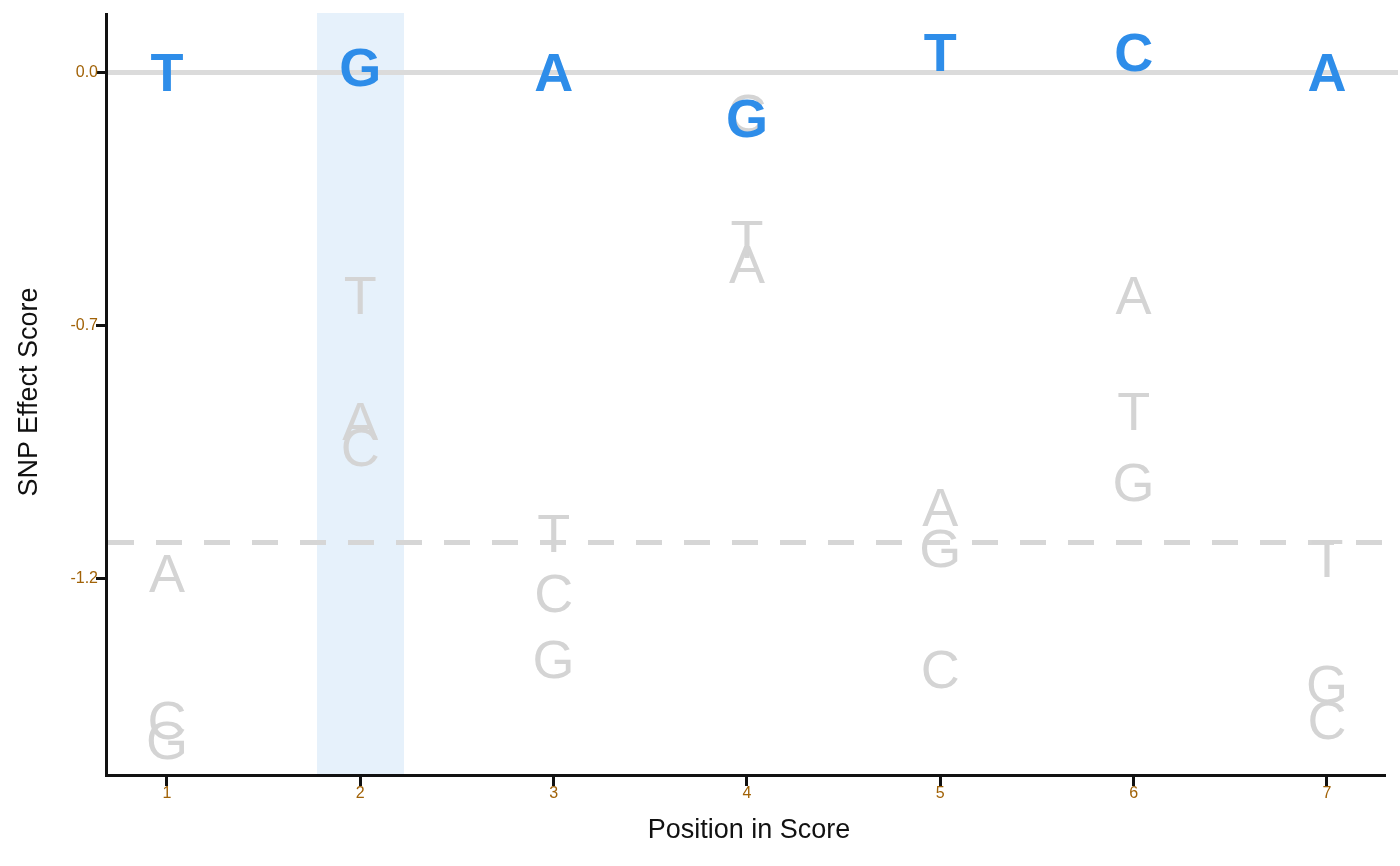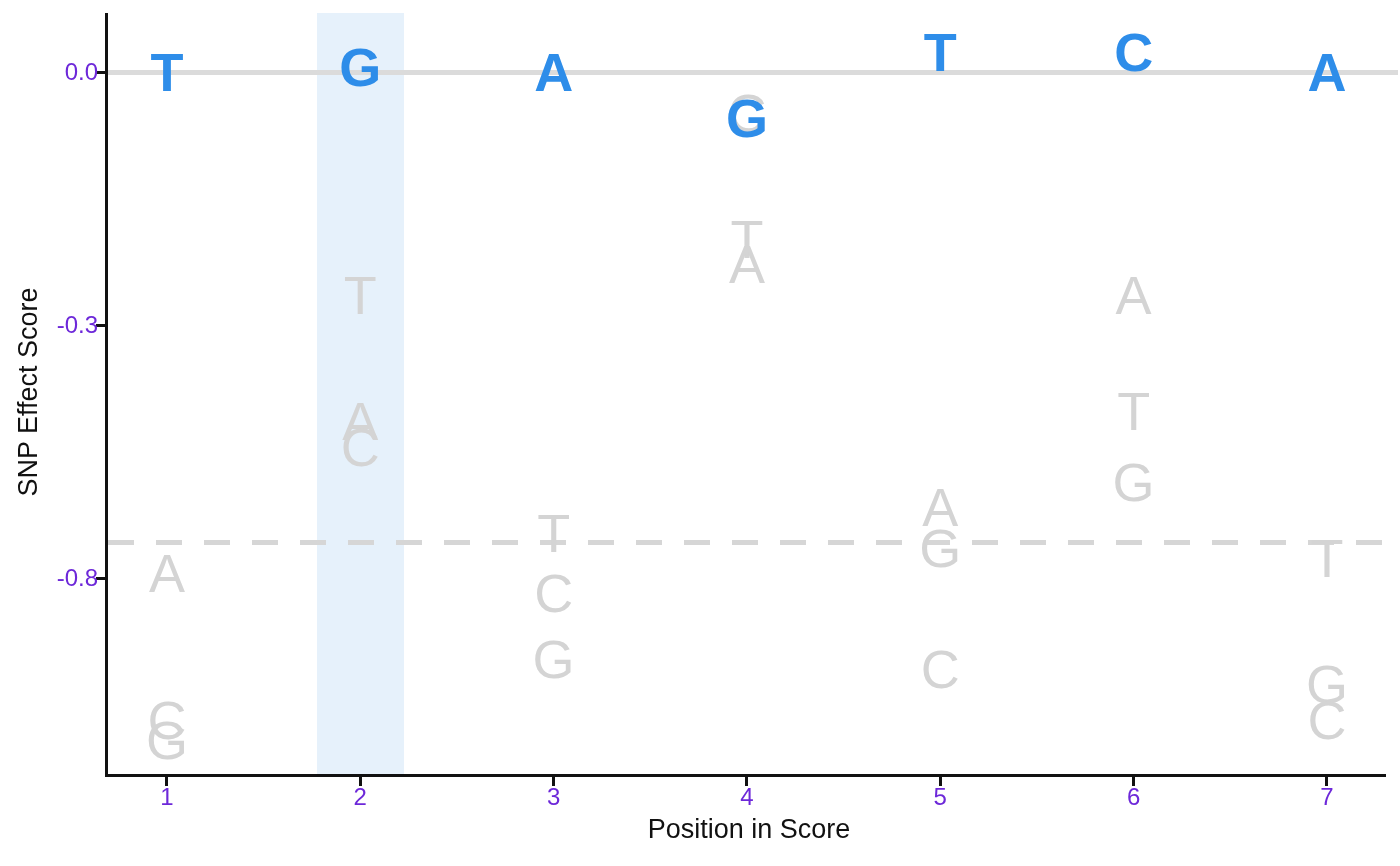--- a/index.html
+++ b/index.html
@@ -9,21 +9,21 @@
   }
   .band{position:absolute;pointer-events:none;}
   .gridline{position:absolute;pointer-events:none;}
   .letter{
     position:absolute;font-size:54px;line-height:1;
     transform:translate(-50%,-50%);white-space:pre;
   }
   .letter.ref{font-weight:bold;}
   .axis-line{position:absolute;background:#111111;}
   .tick-mark{position:absolute;background:#111111;}
-  .tick-label{position:absolute;font-size:24px;color:#6d28d9;line-height:1;}
+  .tick-label{position:absolute;font-size:16px;color:#a16207;line-height:1;}
   .xtick-label{transform:translateX(-50%);}
   .ytick-label{width:68px;text-align:right;transform:translateY(-50%);}
   .axis-title{position:absolute;font-size:27px;color:#111111;line-height:1;}
   #xlabel{left:108px;width:1282px;top:816px;text-align:center;}
   #ylabel{left:28px;top:392px;transform:translate(-50%,-50%) rotate(-90deg);white-space:nowrap;}
 </style>
 </head>
 <body>
 
 <div id="fig">
@@ -73,16 +73,16 @@
     <div class="tick-label xtick-label" style="left: 746.97px; top: 785px;">4</div>
     <div class="tick-mark" style="left: 938.804px; top: 777px; width: 3px; height: 9px;"></div>
     <div class="tick-label xtick-label" style="left: 940.304px; top: 785px;">5</div>
     <div class="tick-mark" style="left: 1132.14px; top: 777px; width: 3px; height: 9px;"></div>
     <div class="tick-label xtick-label" style="left: 1133.64px; top: 785px;">6</div>
     <div class="tick-mark" style="left: 1325.47px; top: 777px; width: 3px; height: 9px;"></div>
     <div class="tick-label xtick-label" style="left: 1326.97px; top: 785px;">7</div>
     <div class="tick-mark" style="left: 96px; top: 70.7001px; width: 9px; height: 3px;"></div>
     <div class="tick-label ytick-label" style="left: 30px; top: 72.2001px;">0.0</div>
     <div class="tick-mark" style="left: 96px; top: 323.692px; width: 9px; height: 3px;"></div>
-    <div class="tick-label ytick-label" style="left: 30px; top: 325.192px;">-0.3</div>
+    <div class="tick-label ytick-label" style="left: 30px; top: 325.192px;">-0.7</div>
     <div class="tick-mark" style="left: 96px; top: 576.684px; width: 9px; height: 3px;"></div>
-    <div class="tick-label ytick-label" style="left: 30px; top: 578.184px;">-0.8</div>
+    <div class="tick-label ytick-label" style="left: 30px; top: 578.184px;">-1.2</div>
   </div>
 
 </body></html>

